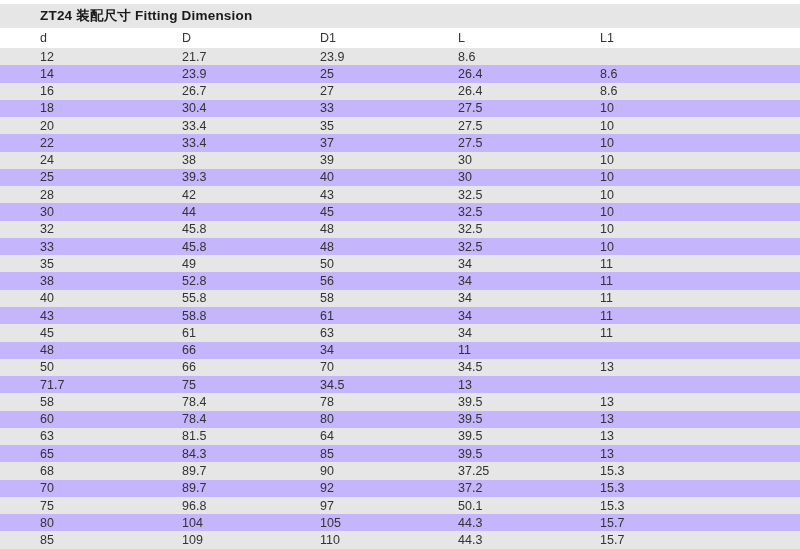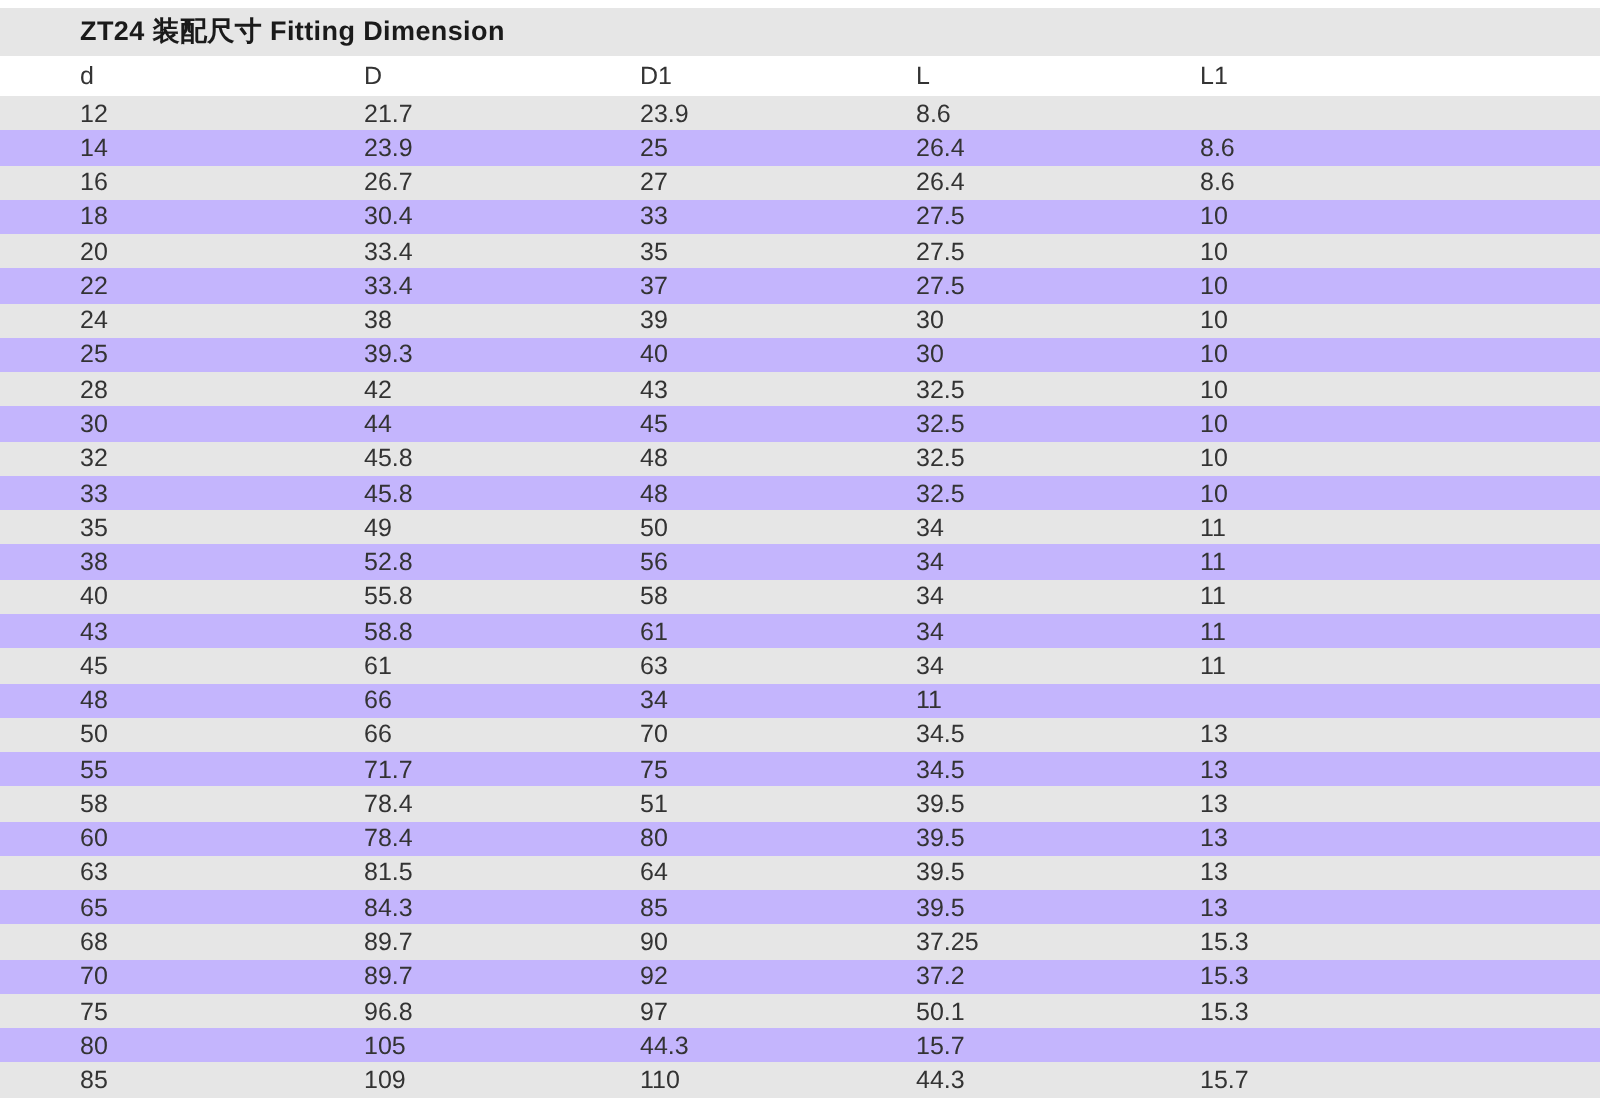--- a/index.html
+++ b/index.html
@@ -194,30 +194,29 @@
         <span class="cell">11</span>
       </div>
       <div class="grid-row row">
         <span class="cell">50</span>
         <span class="cell">66</span>
         <span class="cell">70</span>
         <span class="cell">34.5</span>
         <span class="cell">13</span>
       </div>
       <div class="grid-row row">
-        <span class="cell">55</span>
         <span class="cell">71.7</span>
         <span class="cell">75</span>
         <span class="cell">34.5</span>
         <span class="cell">13</span>
       </div>
       <div class="grid-row row">
         <span class="cell">58</span>
         <span class="cell">78.4</span>
-        <span class="cell">51</span>
+        <span class="cell">78</span>
         <span class="cell">39.5</span>
         <span class="cell">13</span>
       </div>
       <div class="grid-row row">
         <span class="cell">60</span>
         <span class="cell">78.4</span>
         <span class="cell">80</span>
         <span class="cell">39.5</span>
         <span class="cell">13</span>
       </div>
@@ -251,20 +250,21 @@
       </div>
       <div class="grid-row row">
         <span class="cell">75</span>
         <span class="cell">96.8</span>
         <span class="cell">97</span>
         <span class="cell">50.1</span>
         <span class="cell">15.3</span>
       </div>
       <div class="grid-row row">
         <span class="cell">80</span>
+        <span class="cell">104</span>
         <span class="cell">105</span>
         <span class="cell">44.3</span>
         <span class="cell">15.7</span>
       </div>
       <div class="grid-row row">
         <span class="cell">85</span>
         <span class="cell">109</span>
         <span class="cell">110</span>
         <span class="cell">44.3</span>
         <span class="cell">15.7</span>

